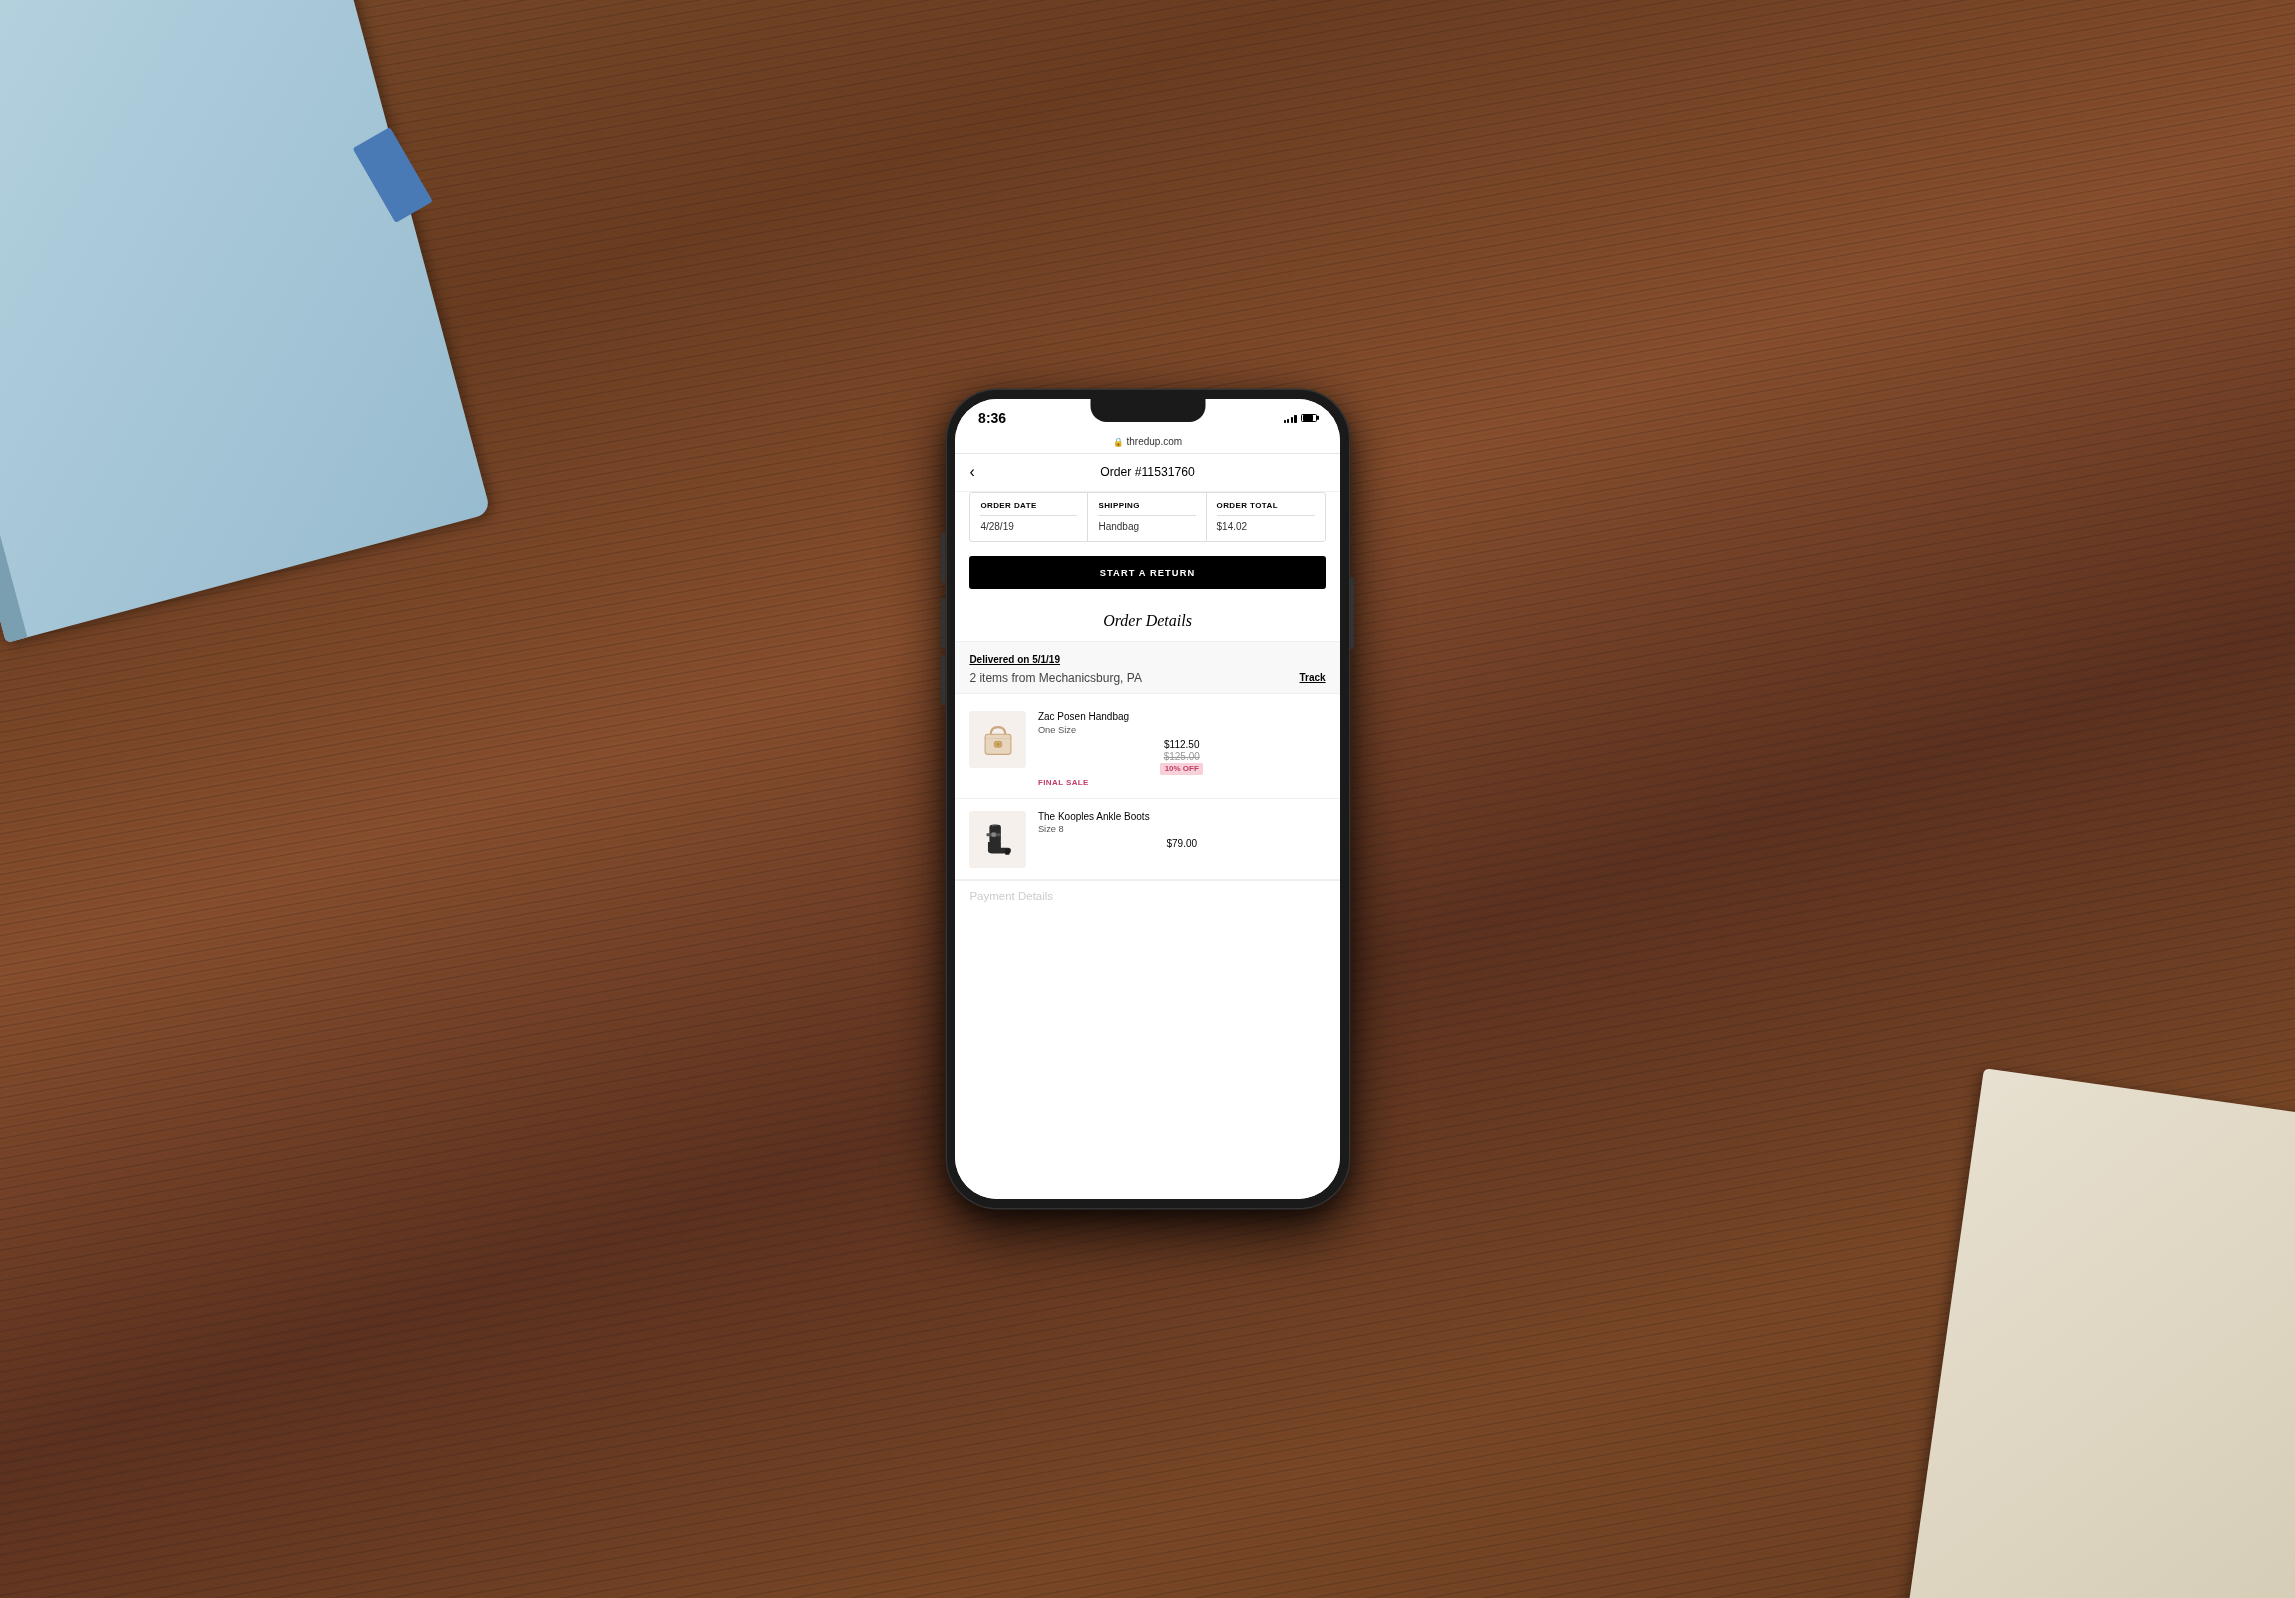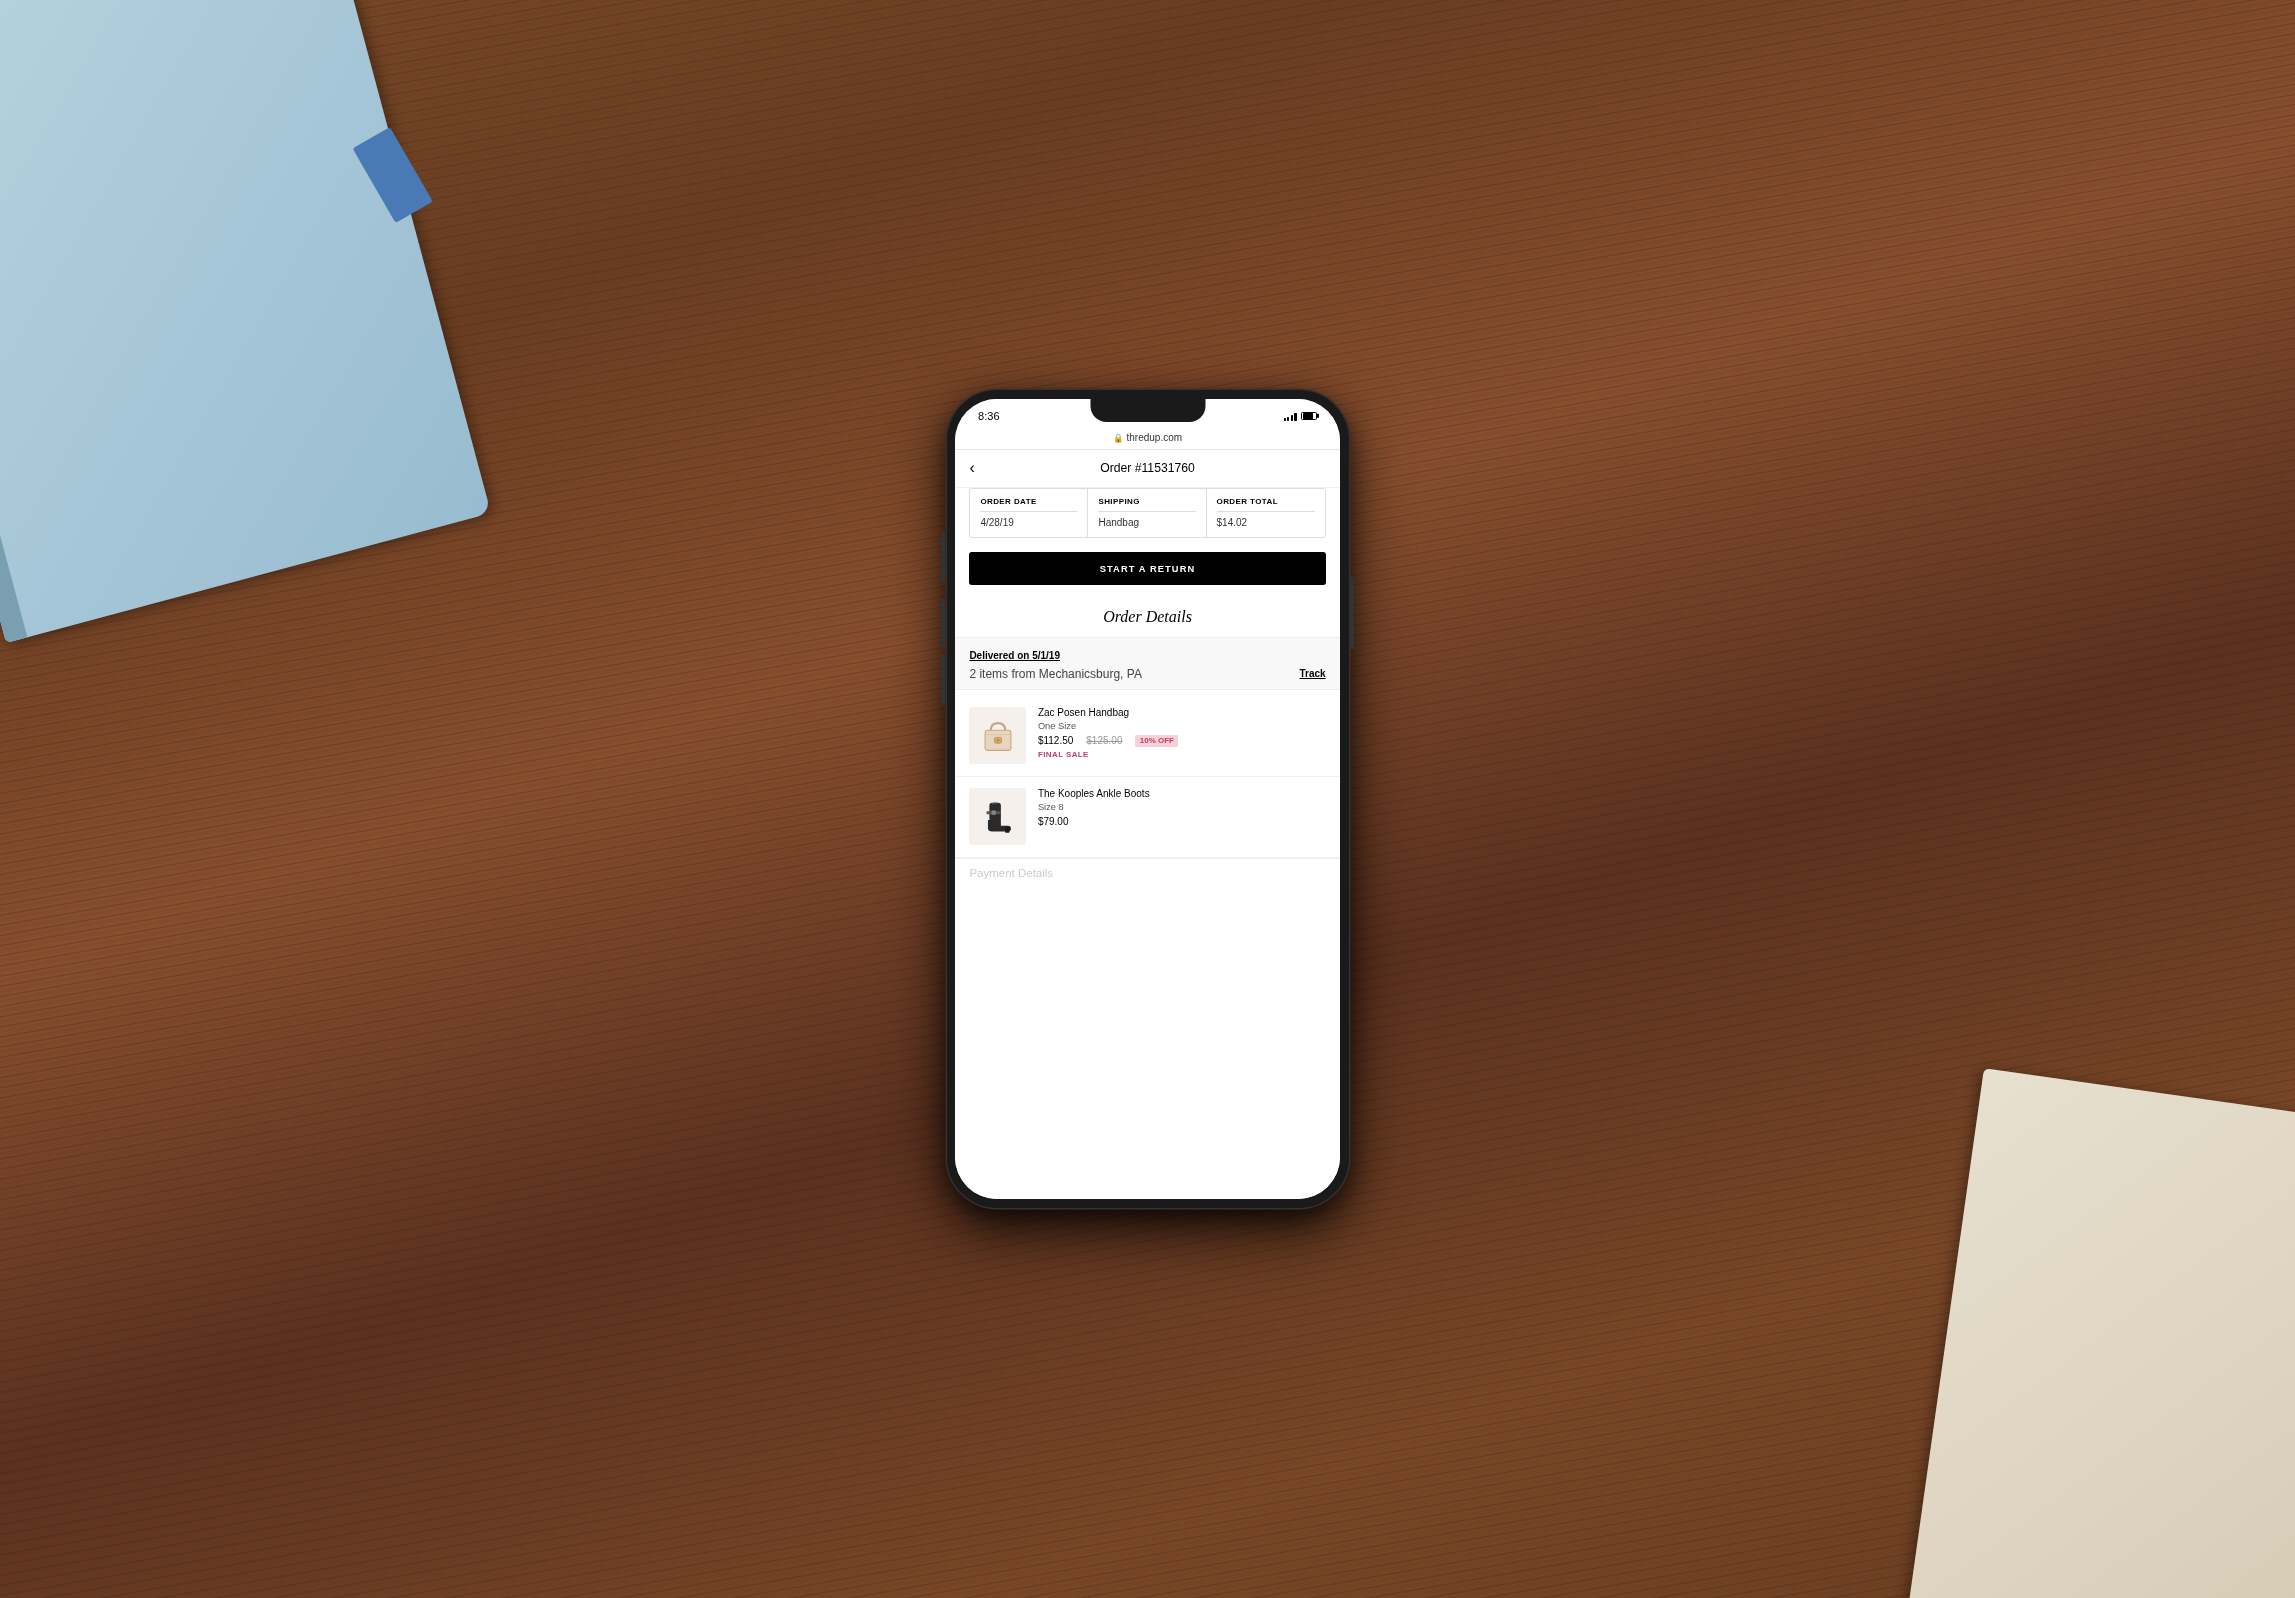--- a/index.html
+++ b/index.html
@@ -142,22 +142,22 @@
     .status-bar {
       display: flex;
       justify-content: space-between;
       align-items: center;
       padding: 11.5px 23px 5.7px;
       background: #fff;
       flex-shrink: 0;
     }
 
     .status-time {
-      font-size: 11px;
-      font-weight: 400;
+      font-size: 14px;
+      font-weight: 700;
       color: #000;
     }
 
     .status-icons {
       display: flex;
       align-items: center;
       gap: 4.3px;
     }
 
     .signal-bars {
@@ -416,23 +416,24 @@
     }
 
     .product-size {
       font-size: 9.3px;
       color: #555;
       margin-bottom: 4.3px;
     }
 
     .price-row {
       display: flex;
-      align-items: flex-start;
-      gap: 13px;
+      align-items: center;
+      gap: 1px;
       margin-bottom: 2.9px;
+      flex-direction: column;
     }
 
     .price-current {
       font-size: 10px;
       color: #000;
       font-weight: 500;
     }
 
     .price-original {
       font-size: 10px;

